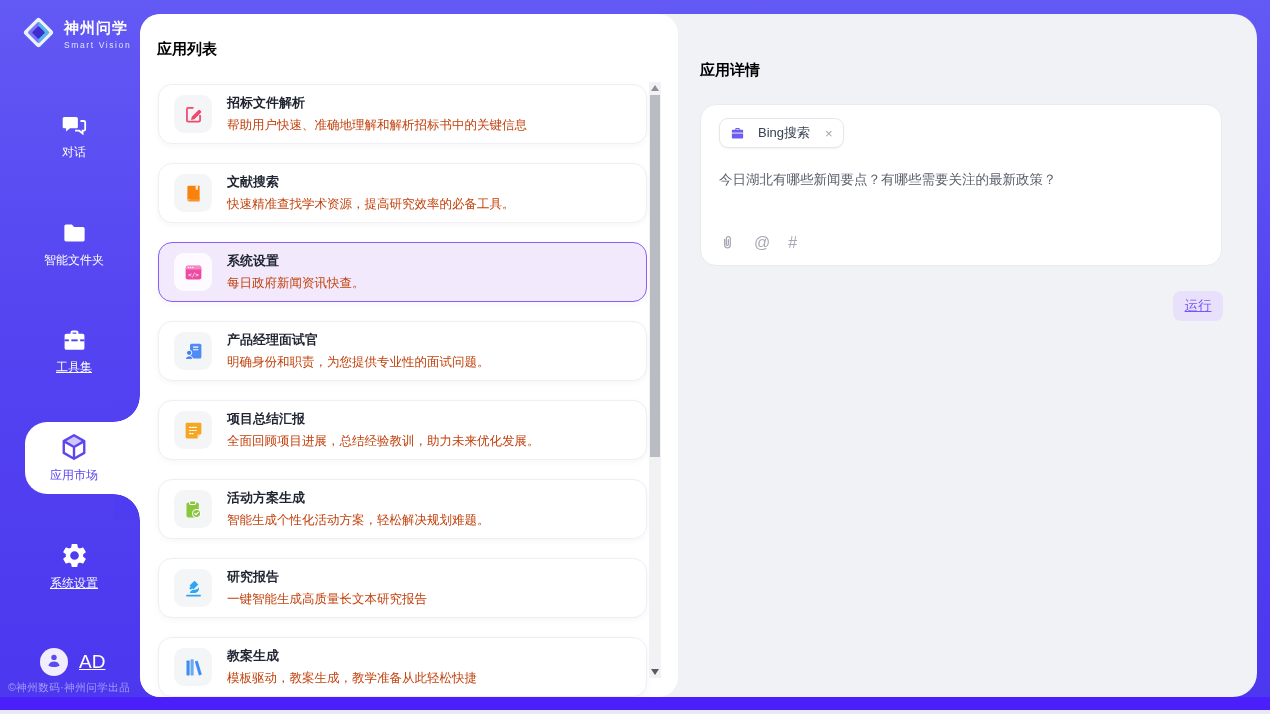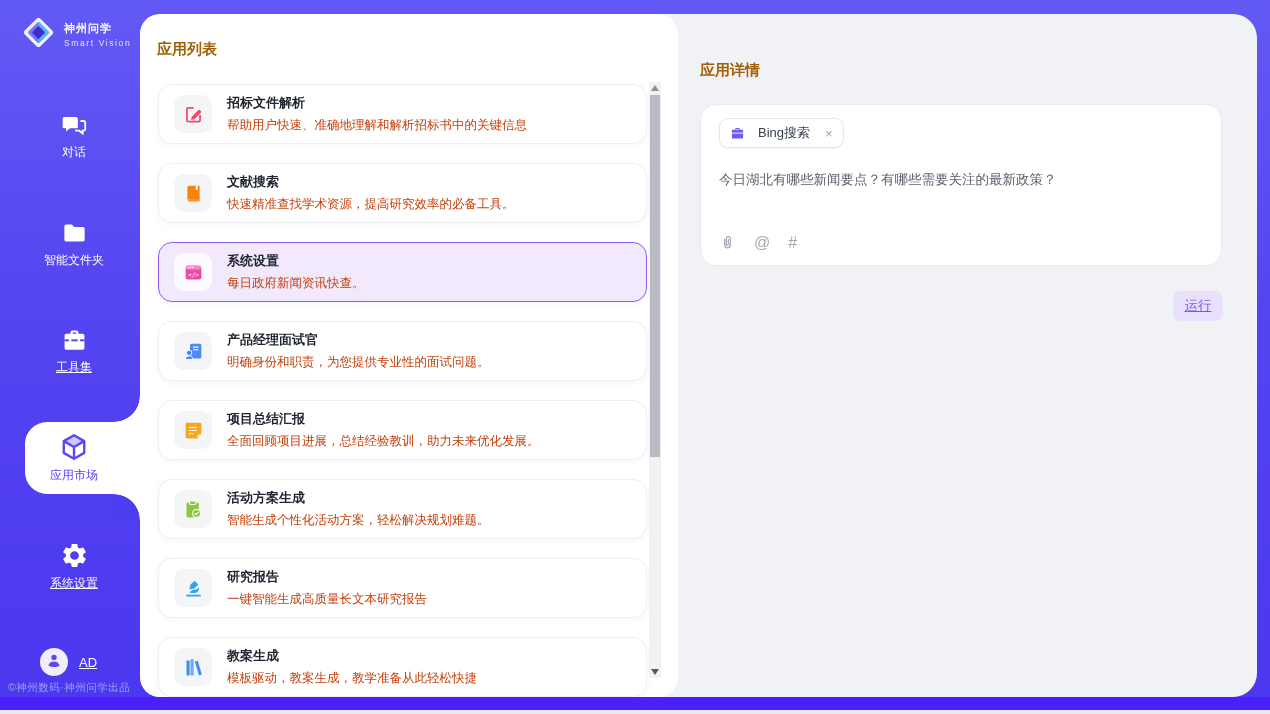--- a/index.html
+++ b/index.html
@@ -8,48 +8,48 @@
   .stage { position:relative; width:1270px; height:714px; overflow:hidden;
            background:linear-gradient(180deg,#6359f4 0%,#5444f1 45%,#4b37ef 100%); }
 
   
   .bottom-strip { position:absolute; left:0; right:0; bottom:4px; height:13px; background:#4a1ffa; z-index:5; }
   .bottom-base  { position:absolute; left:0; right:0; bottom:0; height:4px; background:#e7eaf3; z-index:5; }
 
   
   .sidebar { position:absolute; left:0; top:0; width:140px; height:714px; z-index:3; color:#fff; }
   .logo { position:absolute; left:20px; top:14px; display:flex; align-items:center; gap:7px; }
-  .logo-name { font-size:11px; font-weight:bold; letter-spacing:1px; }
+  .logo-name { font-size:15px; font-weight:bold; letter-spacing:1px; }
   .logo-sub  { font-size:8.5px; letter-spacing:1.6px; color:#dfe3ff; margin-top:2px; }
   .nav-item { position:absolute; left:0; width:148px; text-align:center; cursor:pointer; }
   .nav-icon { display:flex; justify-content:center; }
   .nav-label { font-size:12px; margin-top:5px; color:#fff; }
   .nav-label.underlined { text-decoration:underline; }
   .n1 { top:112px; } .n2 { top:220px; } .n3 { top:327px; } .n4 { top:432px; } .n5 { top:541px; }
   .n4 .nav-label { color:#5b46f0; }
   .active-pill { position:absolute; left:25px; right:0; top:422px; height:72px; background:#fff;
                  border-radius:22px 0 0 22px; z-index:-1; }
   .active-pill::before { content:""; position:absolute; right:0; top:-26px; width:26px; height:26px;
                  background:radial-gradient(circle 26px at 0 0,#5141f1 25.4px,#ffffff 26px); }
   .active-pill::after  { content:""; position:absolute; right:0; bottom:-26px; width:26px; height:26px;
                  background:radial-gradient(circle 26px at 0 100%,#4e3cf0 25.4px,#ffffff 26px); }
   .user-row { position:absolute; left:40px; top:648px; display:flex; align-items:center; gap:11px; }
   .avatar { width:28px; height:28px; border-radius:50%; background:#f1edfd; color:#5b4af0;
             display:flex; align-items:center; justify-content:center; }
-  .user-name { font-size:13px; color:#fff;text-decoration:underline; }
+  .user-name { font-size:19px; color:#fff;text-decoration:underline; }
   .copyright { position:absolute; left:8px; bottom:19px; font-size:10.5px; color:rgba(230,232,255,.55);
                letter-spacing:.5px; white-space:nowrap; }
 
   
   .content { position:absolute; left:140px; top:14px; right:13px; bottom:17px;
              background:#f1f2f5; border-radius:20px 24px 24px 20px; display:flex; overflow:hidden; z-index:2; }
 
   
   .list-panel { position:relative; width:538px; flex:none; background:#fff; border-radius:20px; overflow:hidden; }
-  .panel-title { font-size:15px; font-weight:bold; color:#a16207; }
+  .panel-title { font-size:15px; font-weight:bold; color:#000000; }
   .list-panel .panel-title { position:absolute; left:17px; top:26px; }
   .cards { position:absolute; left:18px; top:70px; width:489px; }
   .app-card { display:flex; align-items:center; gap:15px; height:60px; margin-bottom:19px;
               background:#fff; border:1px solid #efeff3; border-radius:14px; padding:0 15px;
               box-shadow:0 2px 6px rgba(20,24,60,.04); cursor:pointer; }
   .app-card.selected { background:#f2e9fd; border:1.5px solid #8b5cf6; }
   .app-icon-box { width:38px; height:38px; flex:none; border-radius:10px; background:#f4f5f7;
                   display:flex; align-items:center; justify-content:center; }
   .app-card.selected .app-icon-box { background:#fdfbff; }
   .app-name { font-size:13px; font-weight:bold; color:#1f2430; }

